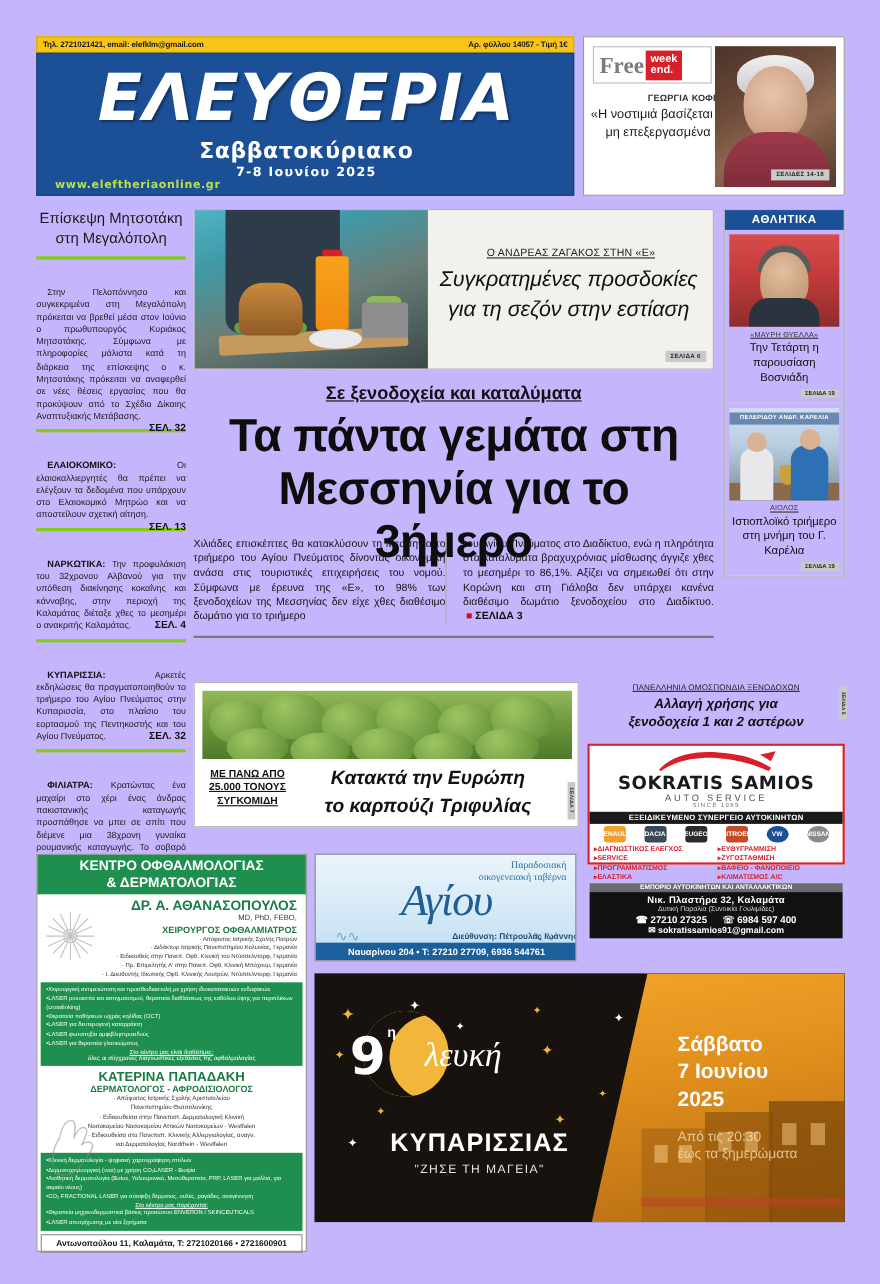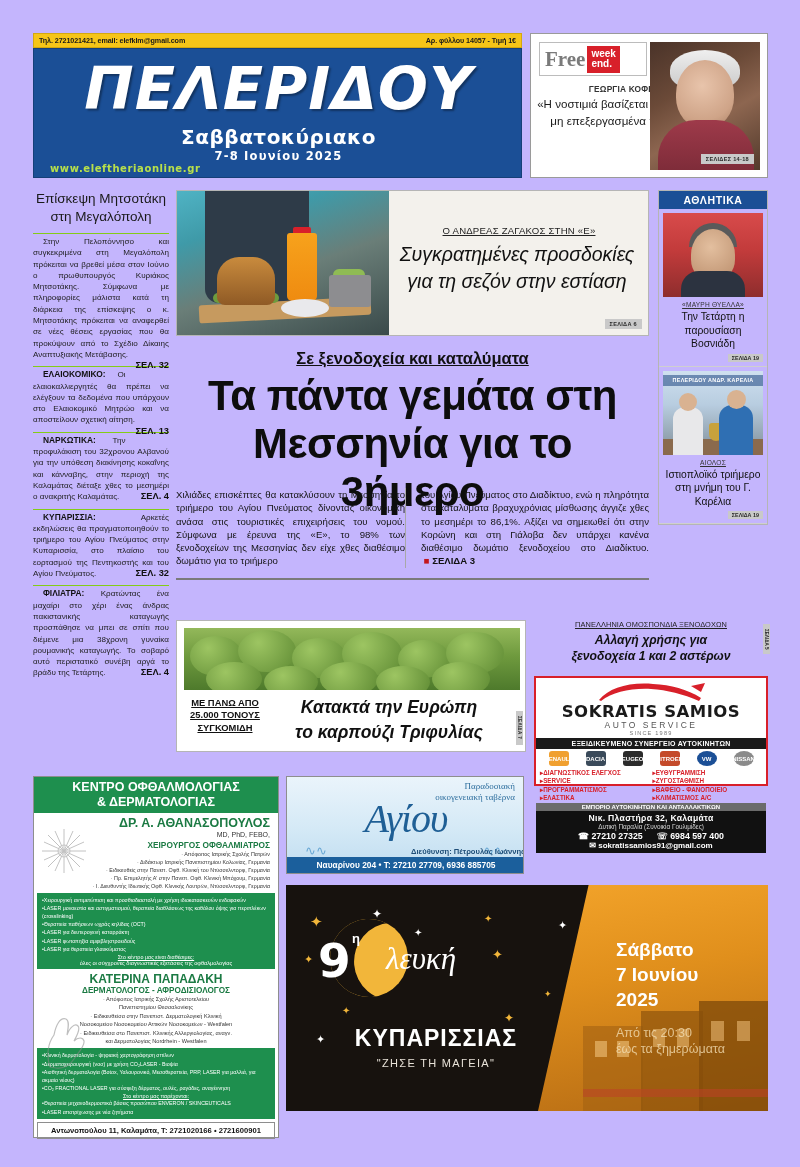--- a/index.html
+++ b/index.html
@@ -100,21 +100,21 @@
   
   .leftcol { position:absolute; left:33px; top:190px; width:136px; }
   .lc-title {
     font-size: 13.5px; color:#1a1a1a; text-align:center; line-height:18px;
     font-weight: 400; margin-bottom: 7px;
   }
   .lc-body {
     font-size: 8.1px; color:#1c1c1c; line-height:11.3px; text-align:justify;
     text-indent: 10px;
   }
-  .lc-item { border-top:1px solid #84cc16; padding-top:2px; margin-top:6px; }
+  .lc-item { border-top:3px solid #84cc16; padding-top:24px; margin-top:6px; }
   .lc-item:first-of-type { border-top:none; padding-top:0; margin-top:0; }
   .lc-kicker { font-weight:bold; font-size:8.4px; color:#111; }
   .lc-sel { font-weight:bold; font-size:9.3px; color:#111; float:right; }
 
   
   .sports { position:absolute; left:658px; top:190px; width:110px; border:1px solid #b5b5b5; }
   .sports-head {
     background:#1b4f96; color:#fff; text-align:center;
     font-size:10.5px; font-weight:bold; padding:3px 0; letter-spacing:.6px;
   }
@@ -292,21 +292,21 @@
 <body>
 
 <div class="page">
 
   <div class="topstrip">
     <span>Τηλ. 2721021421, email: elefklm@gmail.com</span>
     <span>Αρ. φύλλου 14057 - Τιμή 1€</span>
   </div>
 
   <div class="masthead">
-    <div class="logo-text">ΠΕΛΕΡΙΔΟΥ</div>
+    <div class="logo-text">ΕΛΕΥΘΕΡΙΑ</div>
     <div class="logo-sub">Σαββατοκύριακο</div>
     <div class="logo-date">7-8 Ιουνίου 2025</div>
     <div class="logo-url">www.eleftheriaonline.gr</div>
   </div>
 
   <div class="promo">
     <div class="promo-free">
       <span class="fw">Free</span>
       <span class="wkend">
         <span>week</span><br>
@@ -567,21 +567,21 @@
     <div class="oph-addr">Αντωνοπούλου 11, Καλαμάτα, Τ: 2721020166 • 2721600901</div>
   </div>
 
   <div class="avra">
     <div class="avra-t1">Παραδοσιακή</div>
     <div class="avra-t2">οικογενειακή ταβέρνα</div>
     <div class="avra-name">Αγίου</div>
     <span class="wave" style="left:18px; top:66px;">∿∿</span>
     <span class="wave" style="right:18px; top:66px;">∿∿</span>
     <div class="avra-dir">Διεύθυνση: Πέτρουλας Ιωάννης</div>
-    <div class="avra-bar">Ναυαρίνου 204 • Τ: 27210 27709, 6936 885705</div>
+    <div class="avra-bar">Ναυαρίνου 204 • Τ: 27210 27709, 6936 544761</div>
   </div>
 
   <div class="ln">
     <div class="ln-left"></div>
     <div class="ln-right">
       <svg class="ln-town" viewBox="0 0 185 140">
         <rect x="0" y="55" width="60" height="85" fill="#a36312" opacity=".7"></rect>
         <rect x="58" y="40" width="62" height="100" fill="#8c520d" opacity=".8"></rect>
         <rect x="116" y="30" width="69" height="110" fill="#7a4609" opacity=".85"></rect>
         <rect x="12" y="70" width="12" height="16" fill="#ffd89a" opacity=".55"></rect>

